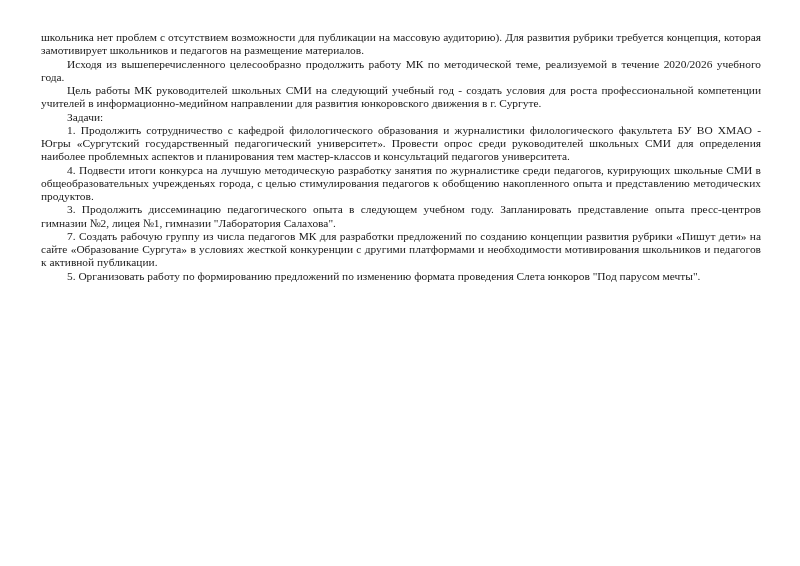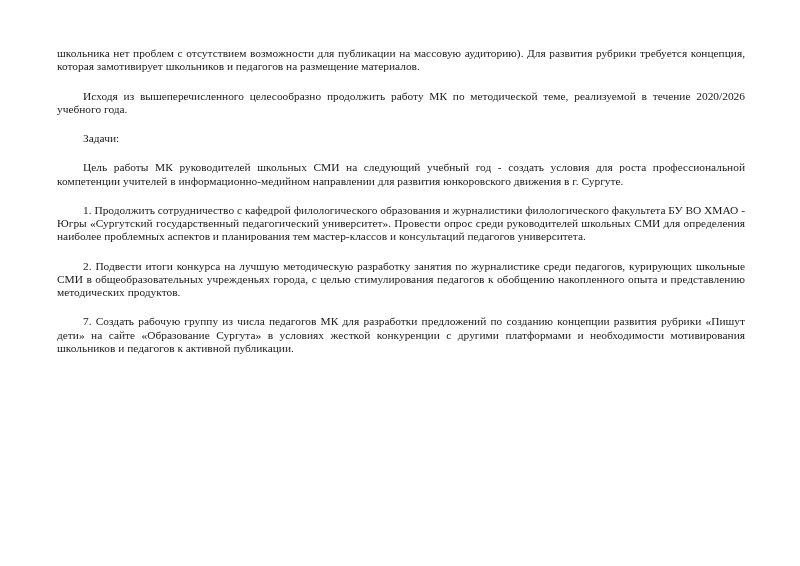--- a/index.html
+++ b/index.html
@@ -17,37 +17,39 @@
       position: absolute;
       left: 41px;
       top: 31px;
       width: 720px;
       font-family: "Liberation Serif", serif;
       font-size: 11.4px;
       line-height: 13.25px;
       color: #1a1a1a;
     }
     .para {
-      margin: 16px;
+      margin: 0;
       text-align: justify;
     }
     .indent {
       text-indent: 26px;
     }
     .last-left {
       text-align-last: left;
     }
   </style>
 </head>
 <body>
 
 <div class="page">
   <p class="para last-left">школьника нет проблем с отсутствием возможности для публикации на массовую аудиторию). Для развития рубрики требуется концепция, которая замотивирует школьников и педагогов на размещение материалов.</p>
   <p class="para indent last-left">Исходя из вышеперечисленного целесообразно продолжить работу МК по методической теме, реализуемой в течение 2020/2026 учебного года.</p>
+  <p class="para indent last-left">Цель работы МК руководителей школьных СМИ на следующий учебный год - создать условия для роста профессиональной компетенции учителей в информационно-медийном направлении для развития юнкоровского движения в г. Сургуте.</p>
   <p class="para indent last-left">Задачи:</p>
-  <p class="para indent last-left">Цель работы МК руководителей школьных СМИ на следующий учебный год - создать условия для роста профессиональной компетенции учителей в информационно-медийном направлении для развития юнкоровского движения в г. Сургуте.</p>
 
   <div>
     <p class="para indent last-left">1. Продолжить сотрудничество с кафедрой филологического образования и журналистики филологического факультета БУ ВО ХМАО - Югры «Сургутский государственный педагогический университет». Провести опрос среди руководителей школьных СМИ для определения наиболее проблемных аспектов и планирования тем мастер-классов и консультаций педагогов университета.</p>
-    <p class="para indent last-left">2. Подвести итоги конкурса на лучшую методическую разработку занятия по журналистике среди педагогов, курирующих школьные СМИ в общеобразовательных учрежденьях города, с целью стимулирования педагогов к обобщению накопленного опыта и представлению методических продуктов.</p>
+    <p class="para indent last-left">4. Подвести итоги конкурса на лучшую методическую разработку занятия по журналистике среди педагогов, курирующих школьные СМИ в общеобразовательных учрежденьях города, с целью стимулирования педагогов к обобщению накопленного опыта и представлению методических продуктов.</p>
+    <p class="para indent last-left">3. Продолжить диссеминацию педагогического опыта в следующем учебном году. Запланировать представление опыта пресс-центров гимназии №2, лицея №1, гимназии "Лаборатория Салахова".</p>
     <p class="para indent last-left">7. Создать рабочую группу из числа педагогов МК для разработки предложений по созданию концепции развития рубрики «Пишут дети» на сайте «Образование Сургута» в условиях жесткой конкуренции с другими платформами и необходимости мотивирования школьников и педагогов к активной публикации.</p>
+    <p class="para indent last-left">5. Организовать работу по формированию предложений по изменению формата проведения Слета юнкоров "Под парусом мечты".</p>
   </div>
 </div>
 
 </body></html>

